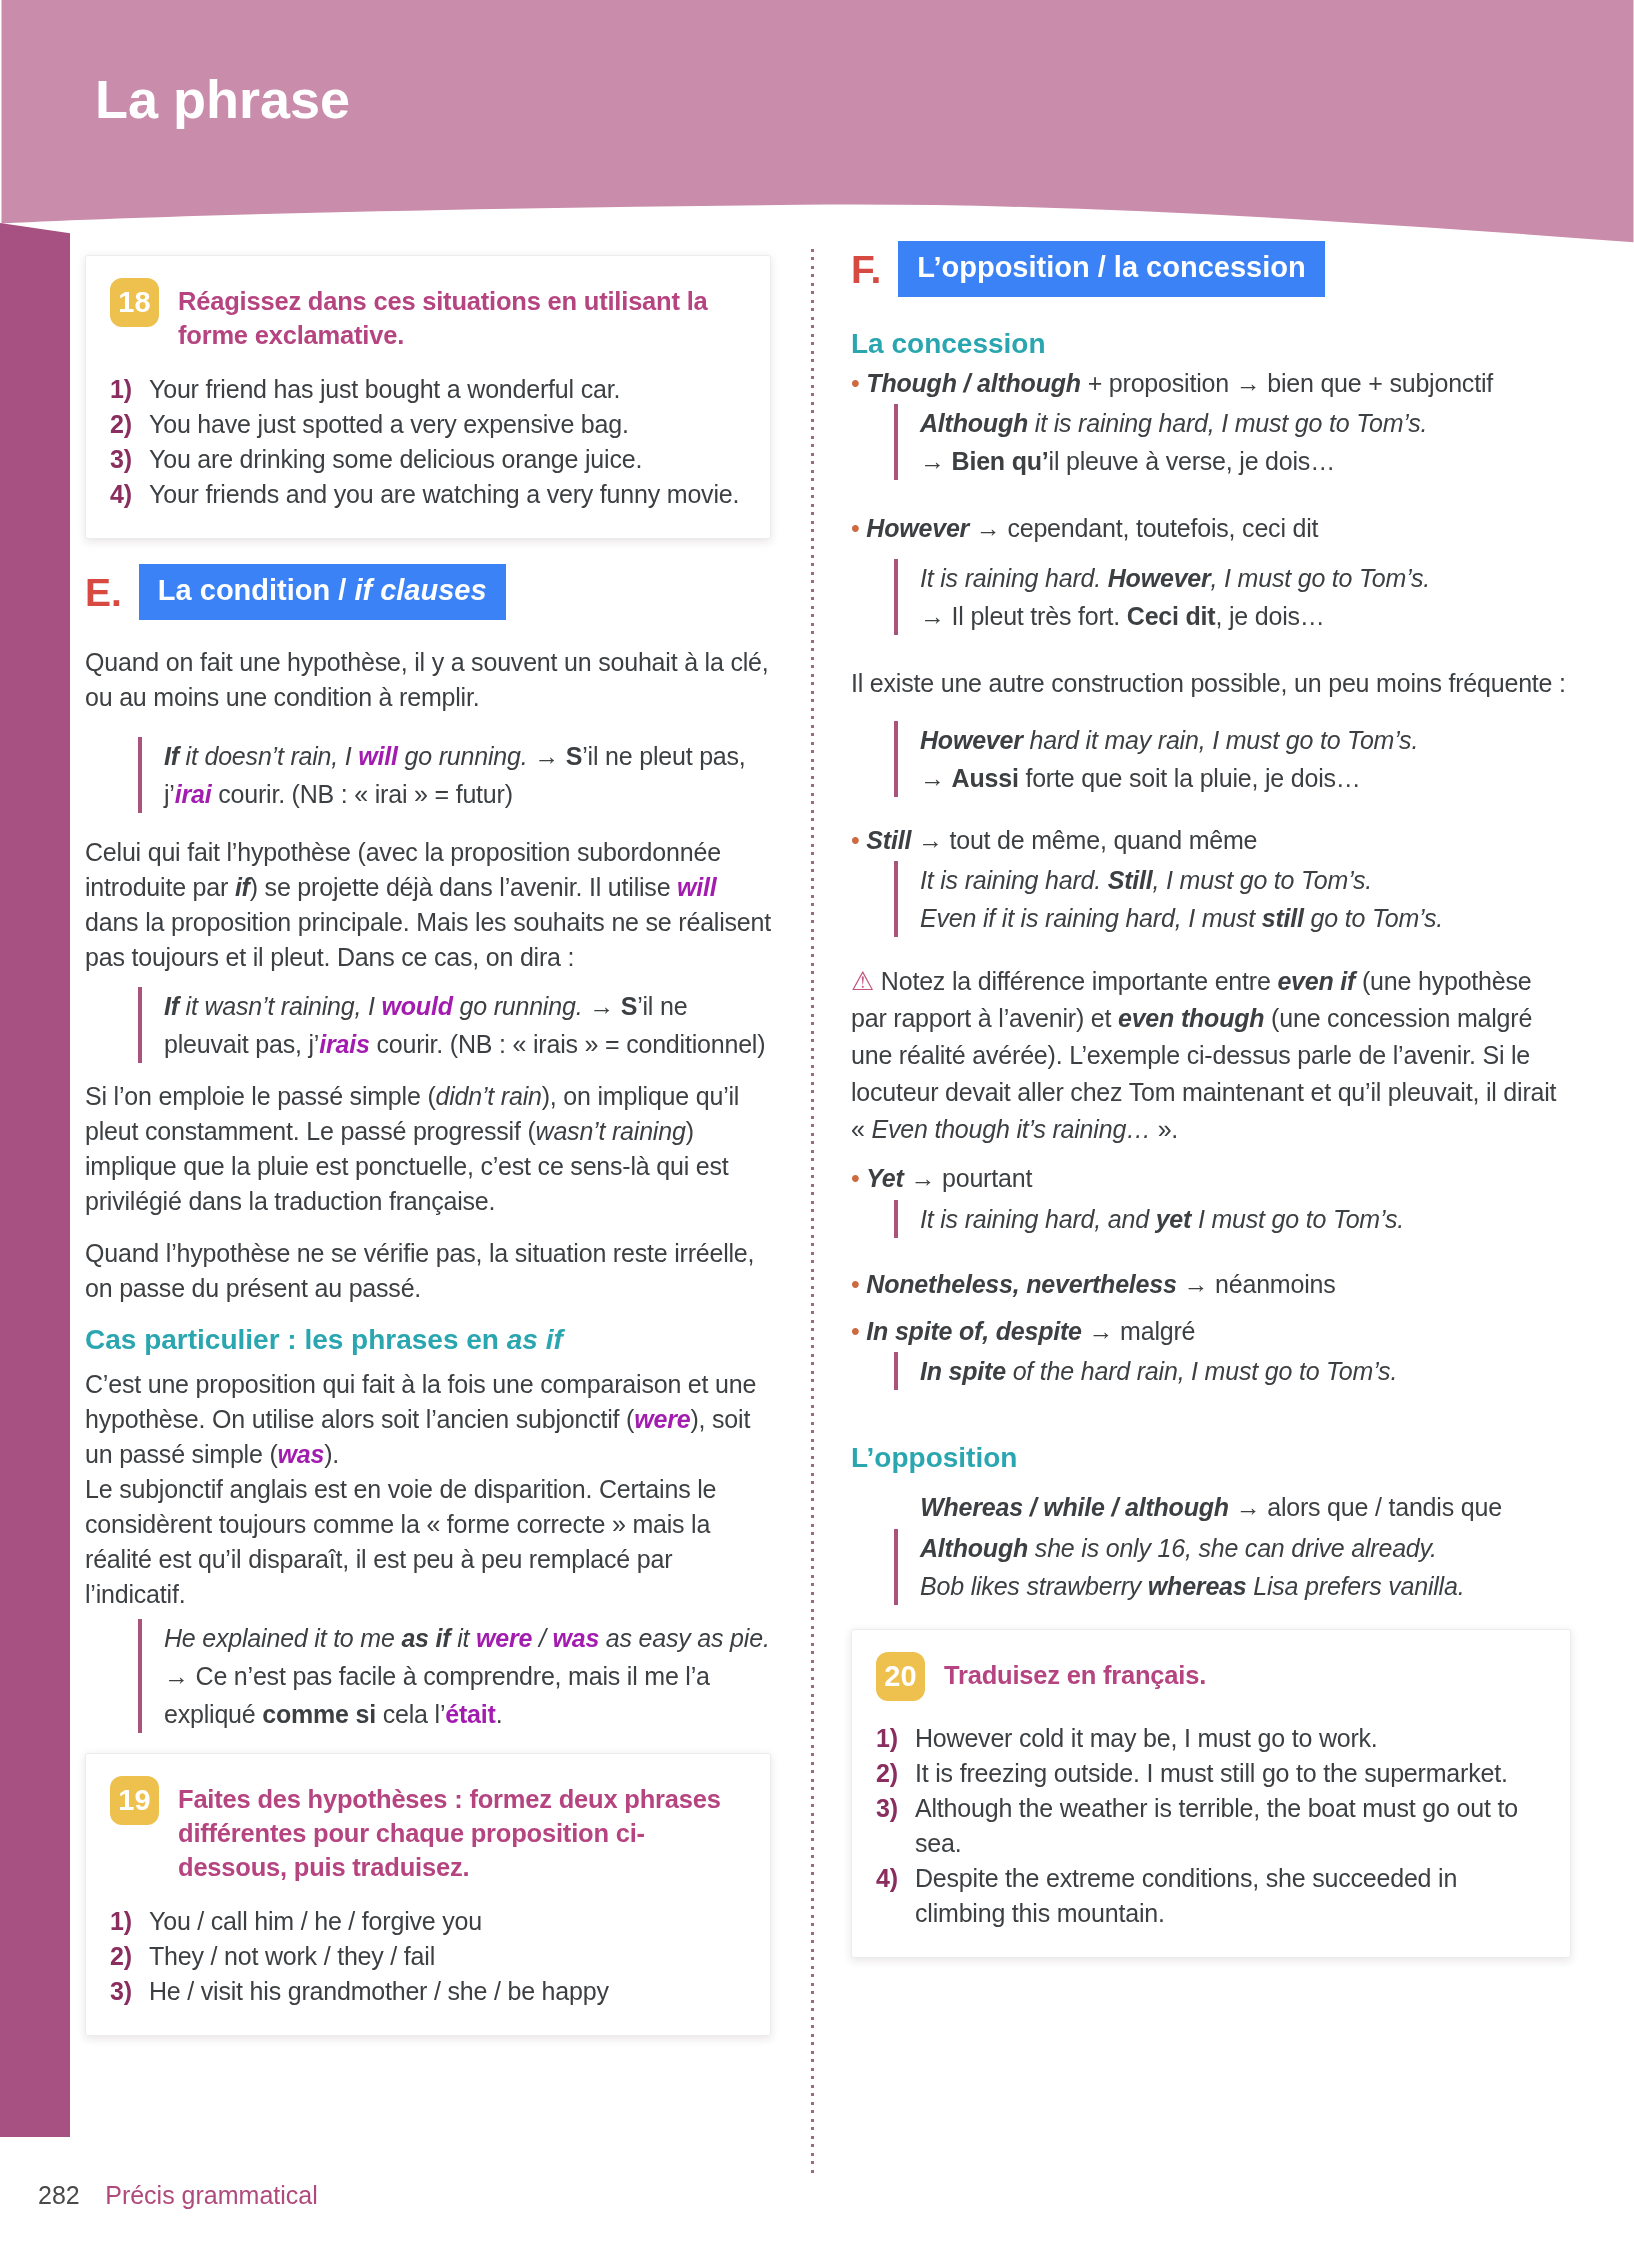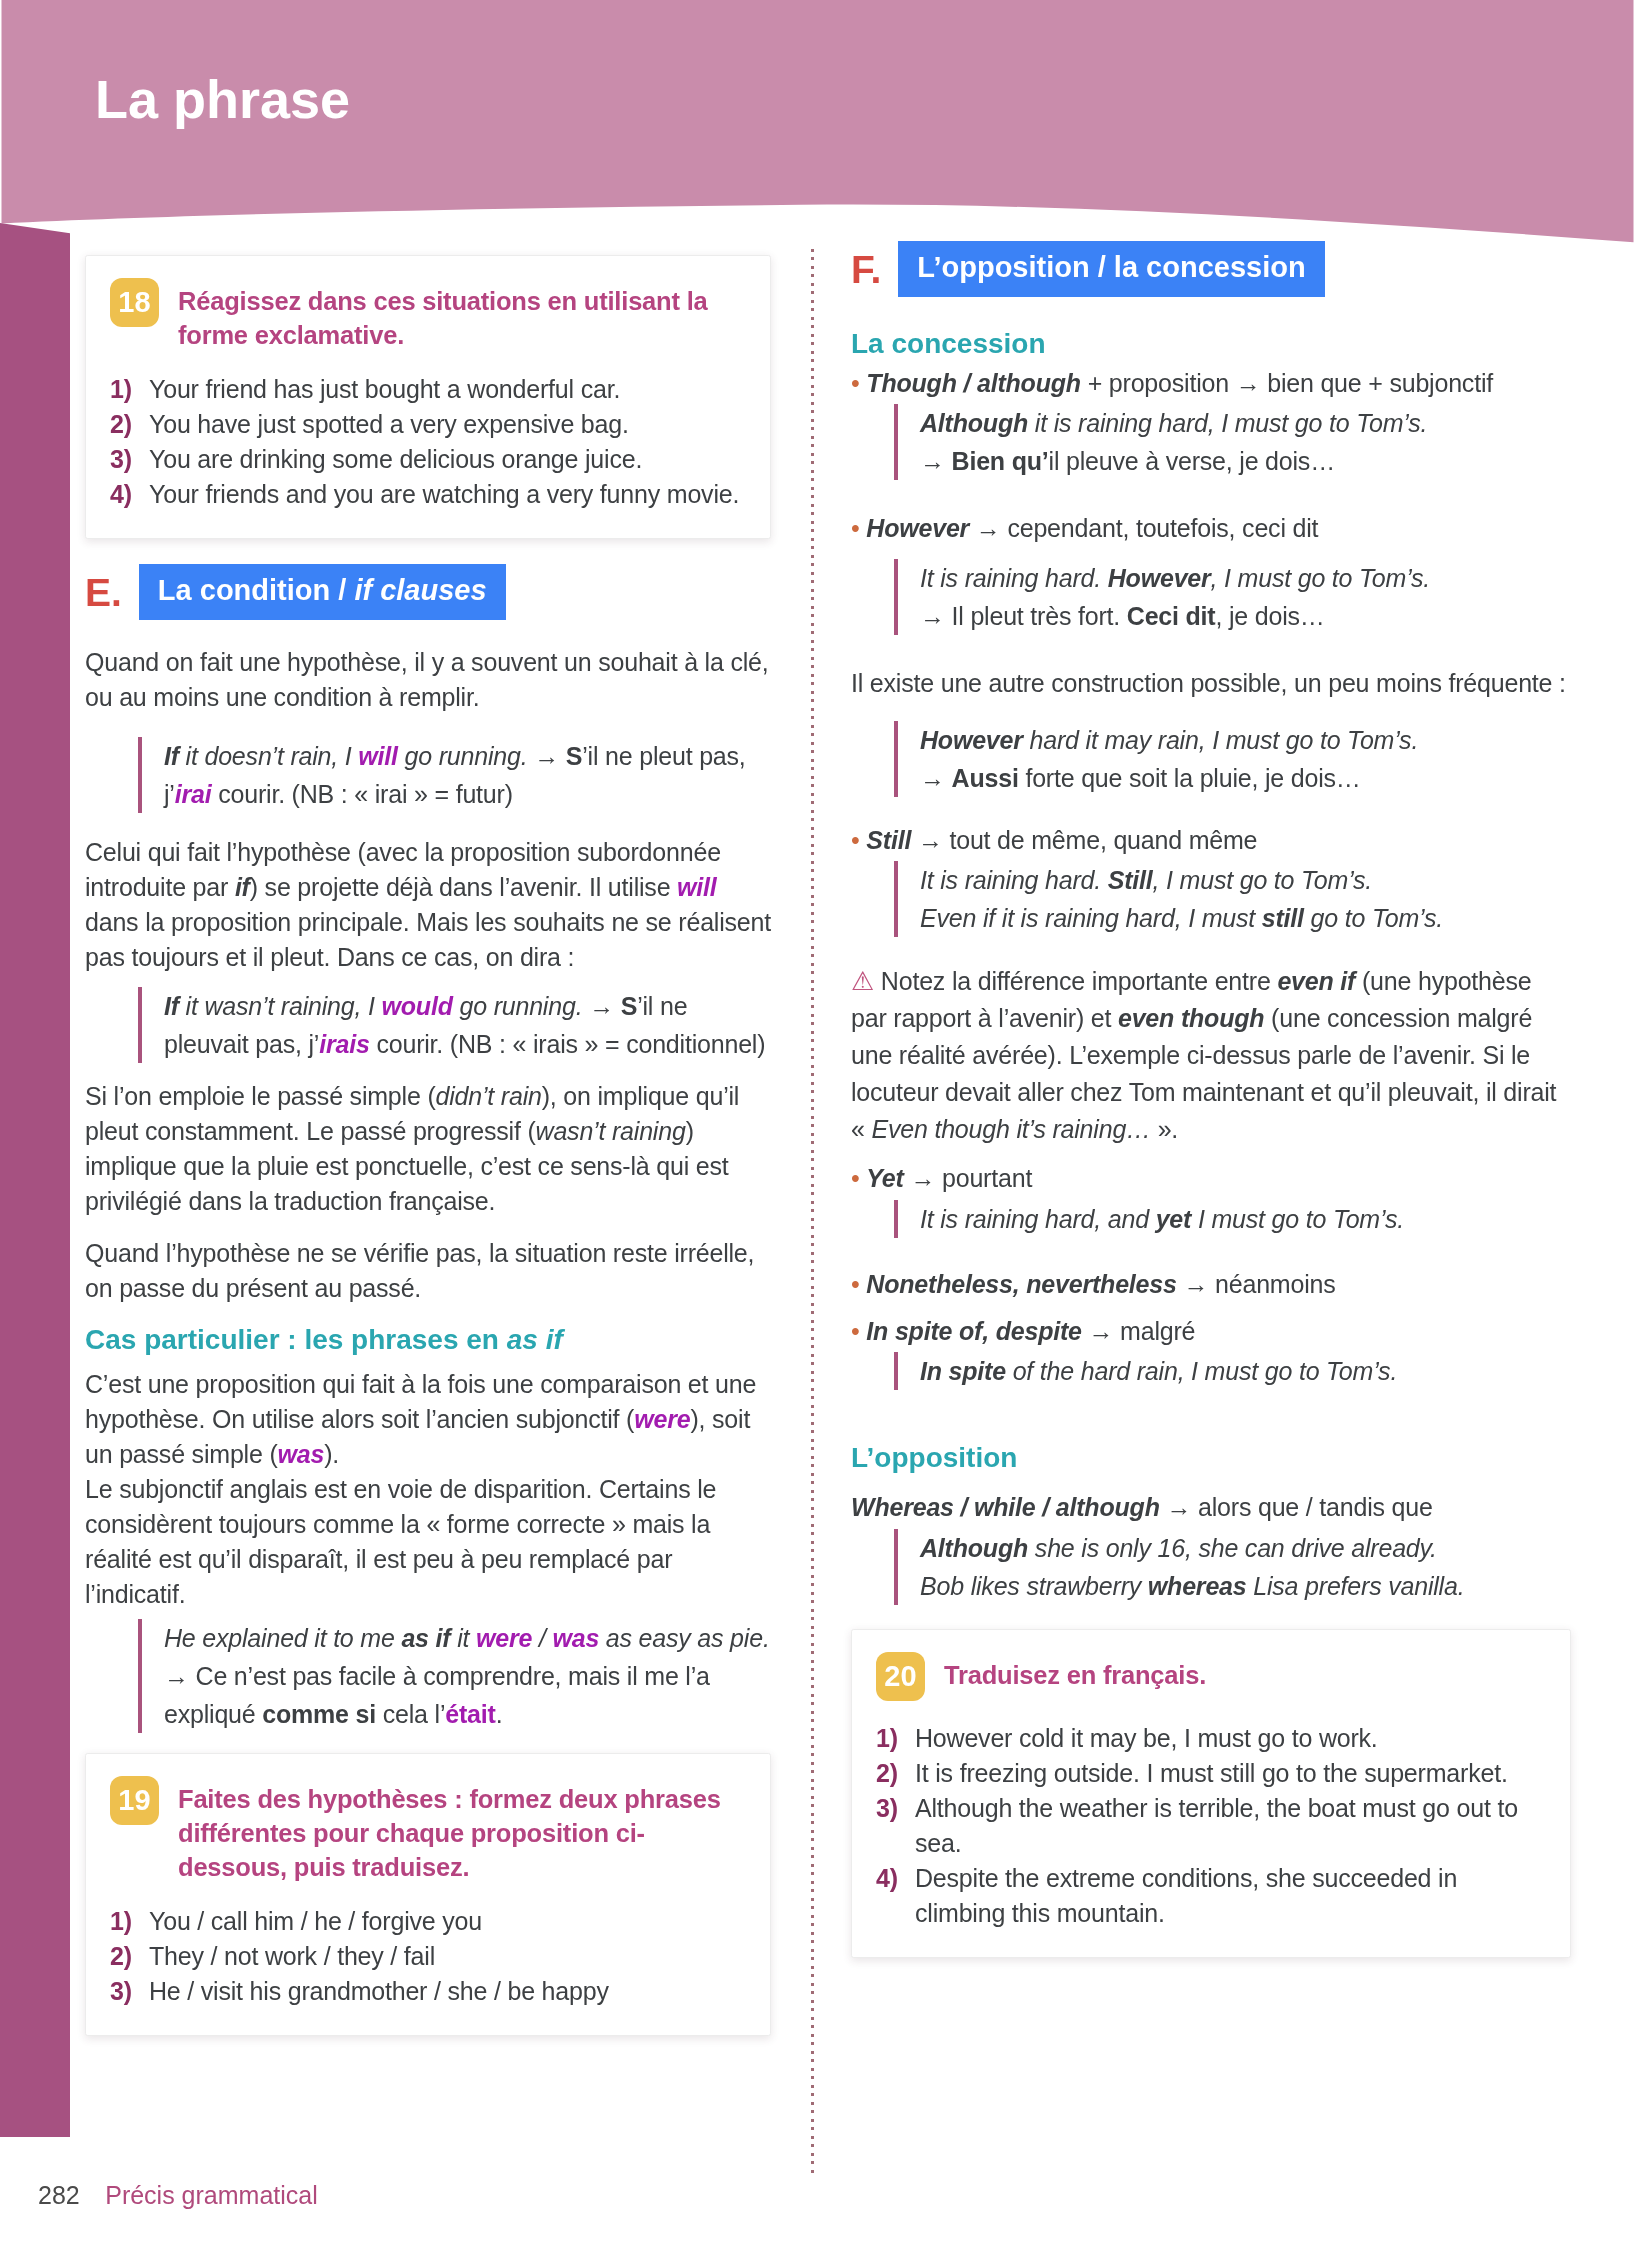--- a/index.html
+++ b/index.html
@@ -158,21 +158,21 @@
   <div class="p" style="margin-top:13.6px;"><span class="s-dot">• </span><span class="s-b s-i">Yet</span><span> → pourtant</span></div>
   <div class="exmp" style="margin-top:3.4px;"><span class="s-i">It is raining hard, and </span><span class="s-b s-i">yet</span><span class="s-i"> I must go to Tom’s.</span></div>
 
   <div class="p" style="margin-top:29px;"><span class="s-dot">• </span><span class="s-b s-i">Nonetheless, nevertheless</span><span> → néanmoins</span></div>
 
   <div class="p" style="margin-top:12px;"><span class="s-dot">• </span><span class="s-b s-i">In spite of, despite</span><span> → malgré</span></div>
   <div class="exmp" style="margin-top:3.4px;"><span class="s-b s-i">In spite</span><span class="s-i"> of the hard rain, I must go to Tom’s.</span></div>
 
   <div class="teal" style="margin-top:51px;">L’opposition</div>
 
-  <div class="p" style="margin-top:15.3px;"><span class="s-b s-i">Whereas / while / although</span><span> → alors que / tandis que</span></div>
+  <div class="p" style="margin-top:15.3px;text-align:center;"><span class="s-b s-i">Whereas / while / although</span><span> → alors que / tandis que</span></div>
   <div class="exmp" style="margin-top:3.4px;"><span class="s-b s-i">Although</span><span class="s-i"> she is only 16, she can drive already.</span><br><span class="s-i">Bob likes strawberry </span><span class="s-b s-i">whereas</span><span class="s-i"> Lisa prefers vanilla.</span></div>
 
   <div class="exbox" style="margin-top:24px;">
     <div class="exhead">
       <div class="badge">20</div>
       <div class="extitle">Traduisez en français.</div>
     </div>
     <div class="ex-items">
         <div class="ex-item"><span class="ex-num">1)</span><span class="ex-text">However cold it may be, I must go to work.</span></div>
         <div class="ex-item"><span class="ex-num">2)</span><span class="ex-text">It is freezing outside. I must still go to the supermarket.</span></div>

